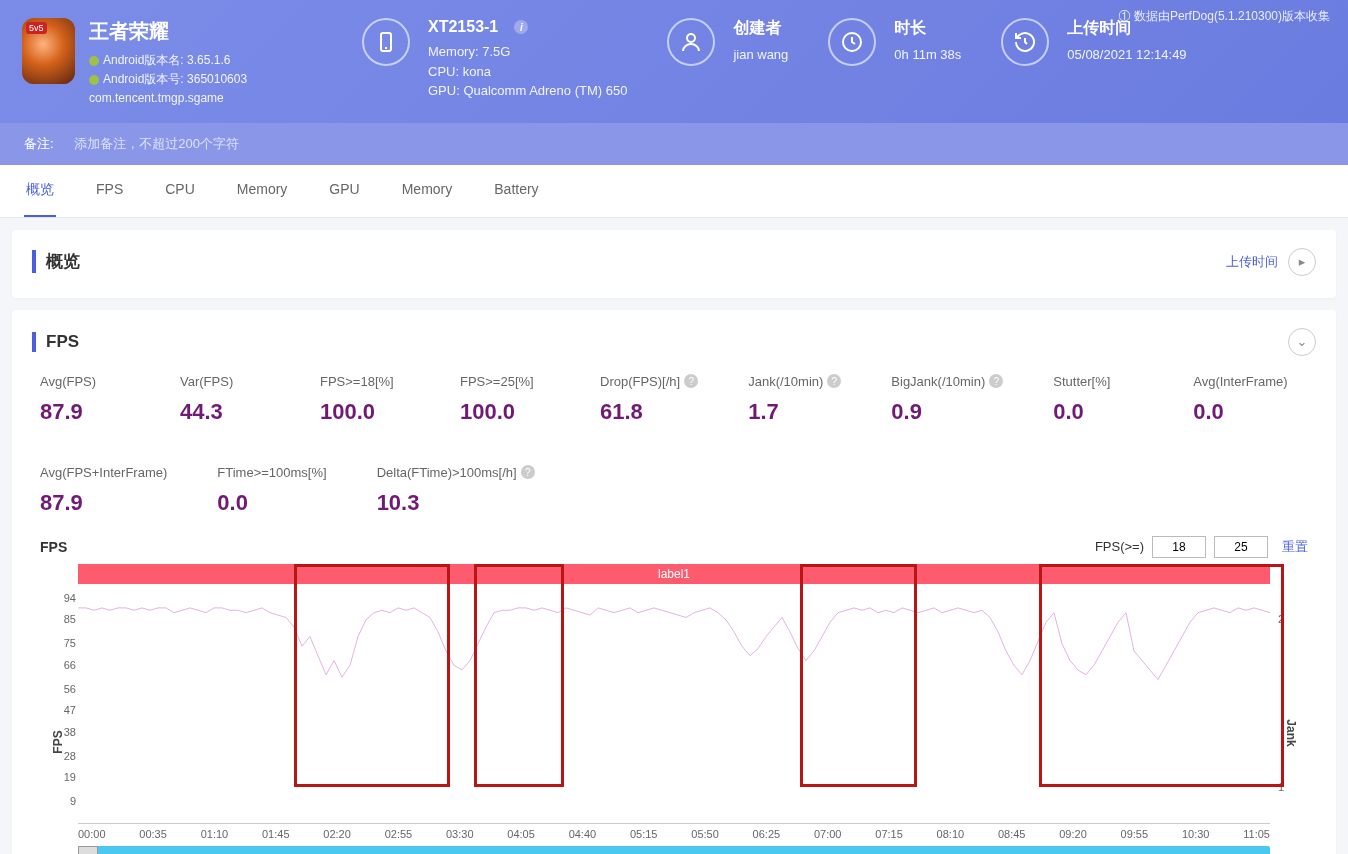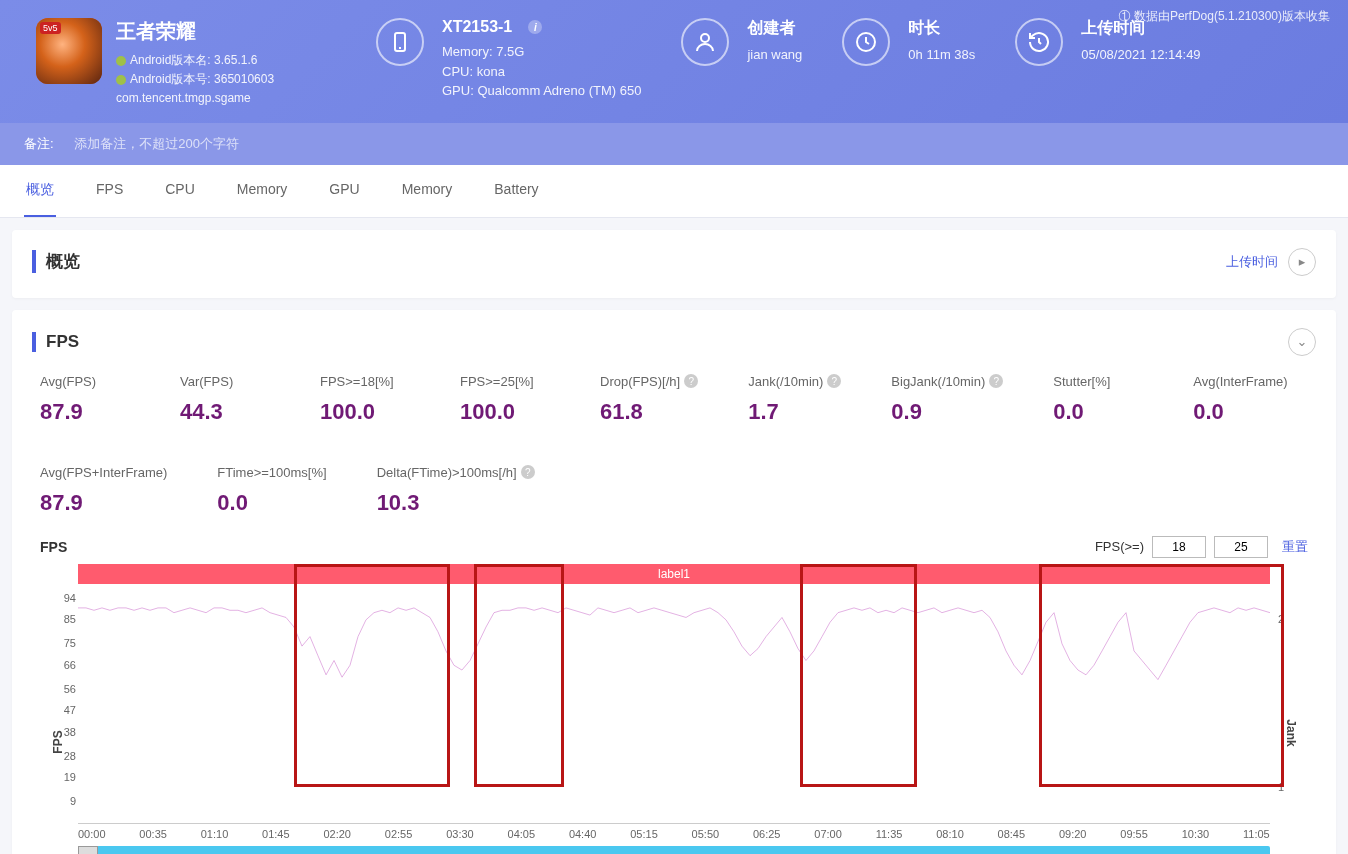--- a/index.html
+++ b/index.html
@@ -1,19 +1,19 @@
 <!DOCTYPE html>
 <html><head>
 <meta charset="utf-8">
 <style>
 * { box-sizing: border-box; margin: 0; padding: 0; }
 body { font-family: -apple-system, "Microsoft YaHei", sans-serif; background: #f5f6fa; color: #333; font-size: 13px; }
-.header { background: linear-gradient(135deg, #7b8ce8 0%, #6b7ce0 100%); color: #fff; padding: 18px 36px 14px; display: flex; align-items: flex-start; gap: 40px; position: relative; }
+.header { background: linear-gradient(135deg, #7b8ce8 0%, #6b7ce0 100%); color: #fff; padding: 18px 22px 14px; display: flex; align-items: flex-start; gap: 40px; position: relative; }
 .app-block { display: flex; gap: 14px; align-items: flex-start; min-width: 300px; }
-.app-icon { width: 66px; height: 66px; border-radius: 12px; background: linear-gradient(135deg, #ff6b35, #8b3a1a); display: flex; align-items: center; justify-content: center; font-size: 10px; color: #fff; position: relative; overflow: hidden; }
+.app-icon { width: 53px; height: 66px; border-radius: 12px; background: linear-gradient(135deg, #ff6b35, #8b3a1a); display: flex; align-items: center; justify-content: center; font-size: 10px; color: #fff; position: relative; overflow: hidden; }
 .app-icon::before { content:""; position:absolute; inset:0; background: radial-gradient(circle at 40% 40%, #ffb380 0%, #d4621a 40%, #5a2410 100%); }
 .app-icon span { position: relative; z-index:1; background:#cc2222; padding:1px 3px; border-radius:3px; font-size:9px; position:absolute; top:4px; left:4px;}
 .app-meta .title { font-size: 20px; font-weight: 600; margin-bottom: 6px; display:flex; align-items:center; gap:6px;}
 .app-meta .sub { font-size: 12px; opacity: .9; line-height: 1.6; display:flex; align-items:center; gap:4px;}
 .android-icon { width:10px; height:10px; background:#a4c639; border-radius:50%; display:inline-block;}
 .info-block { display: flex; gap: 18px; align-items: flex-start; }
 .circ-icon { width: 48px; height: 48px; border: 2px solid rgba(255,255,255,.6); border-radius: 50%; display: flex; align-items: center; justify-content: center; flex-shrink: 0; }
 .circ-icon svg { width: 24px; height: 24px; stroke: #fff; fill: none; stroke-width: 2; }
 .info-text .label { font-size: 16px; font-weight: 600; margin-bottom: 6px; display:flex; align-items:center; gap:16px;}
 .info-text .val { font-size: 13px; opacity: .9; line-height:1.5;}
@@ -260,21 +260,21 @@
         <span>01:45</span>
         <span>02:20</span>
         <span>02:55</span>
         <span>03:30</span>
         <span>04:05</span>
         <span>04:40</span>
         <span>05:15</span>
         <span>05:50</span>
         <span>06:25</span>
         <span>07:00</span>
-        <span>11:35</span>
+        <span>07:15</span>
         <span>08:10</span>
         <span>08:45</span>
         <span>09:20</span>
         <span>09:55</span>
         <span>10:30</span>
         <span>11:05</span>
       </div>
     <div class="scroll-track">
         <div class="scroll-thumb"></div>
       </div>

